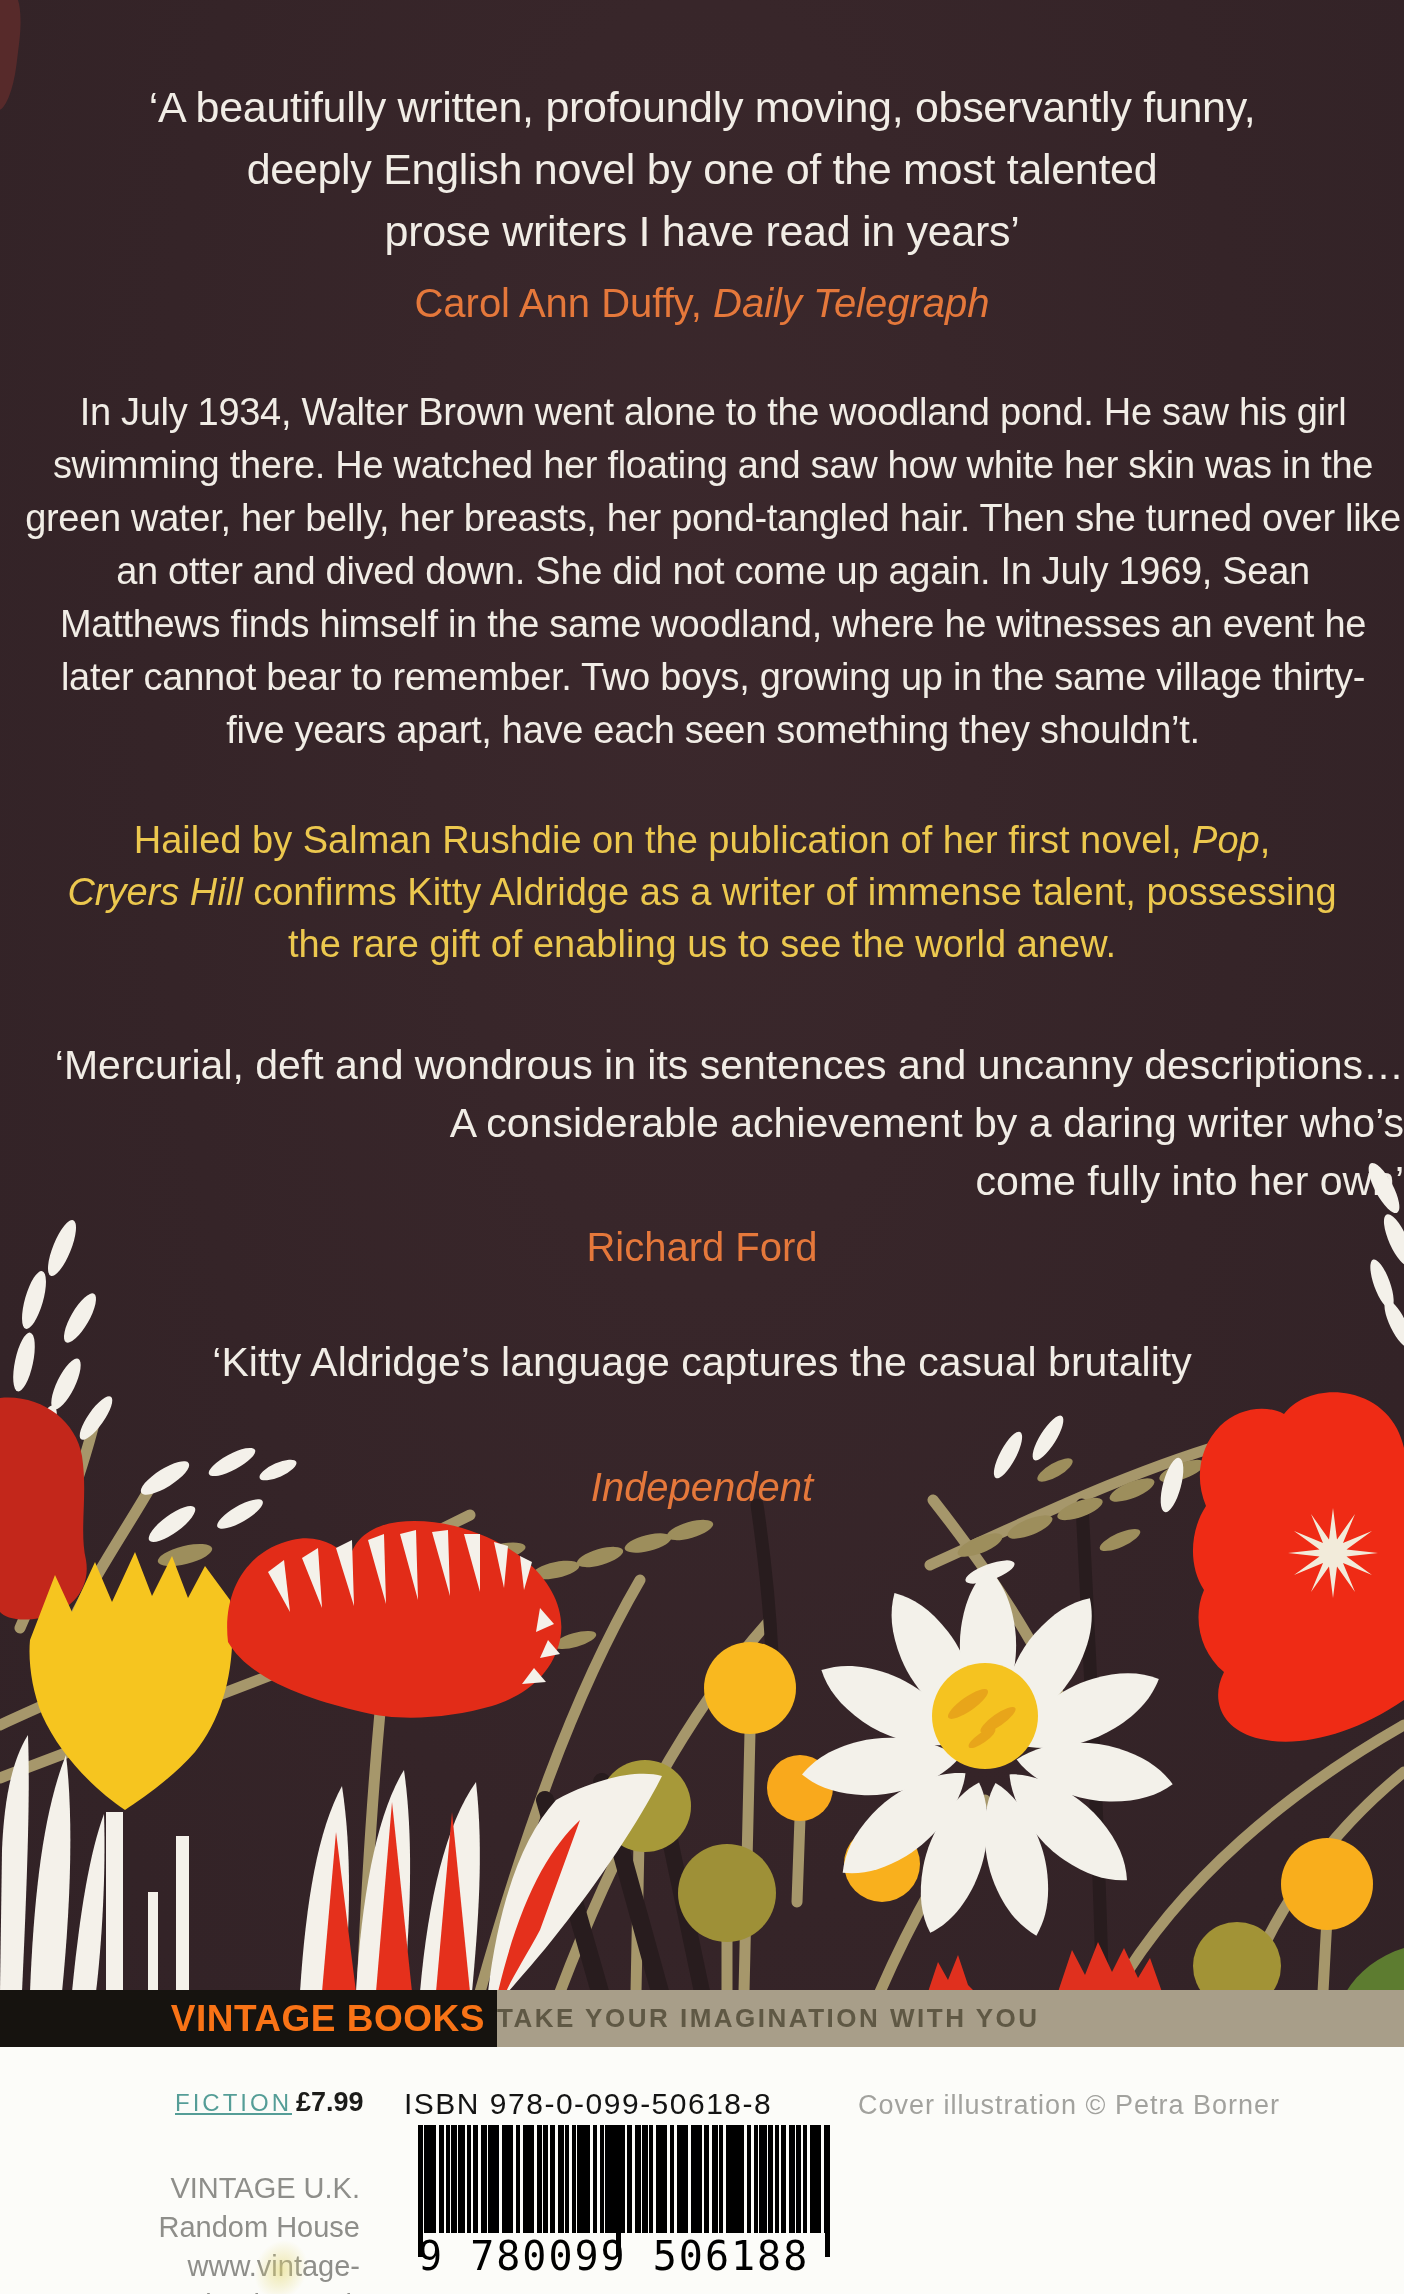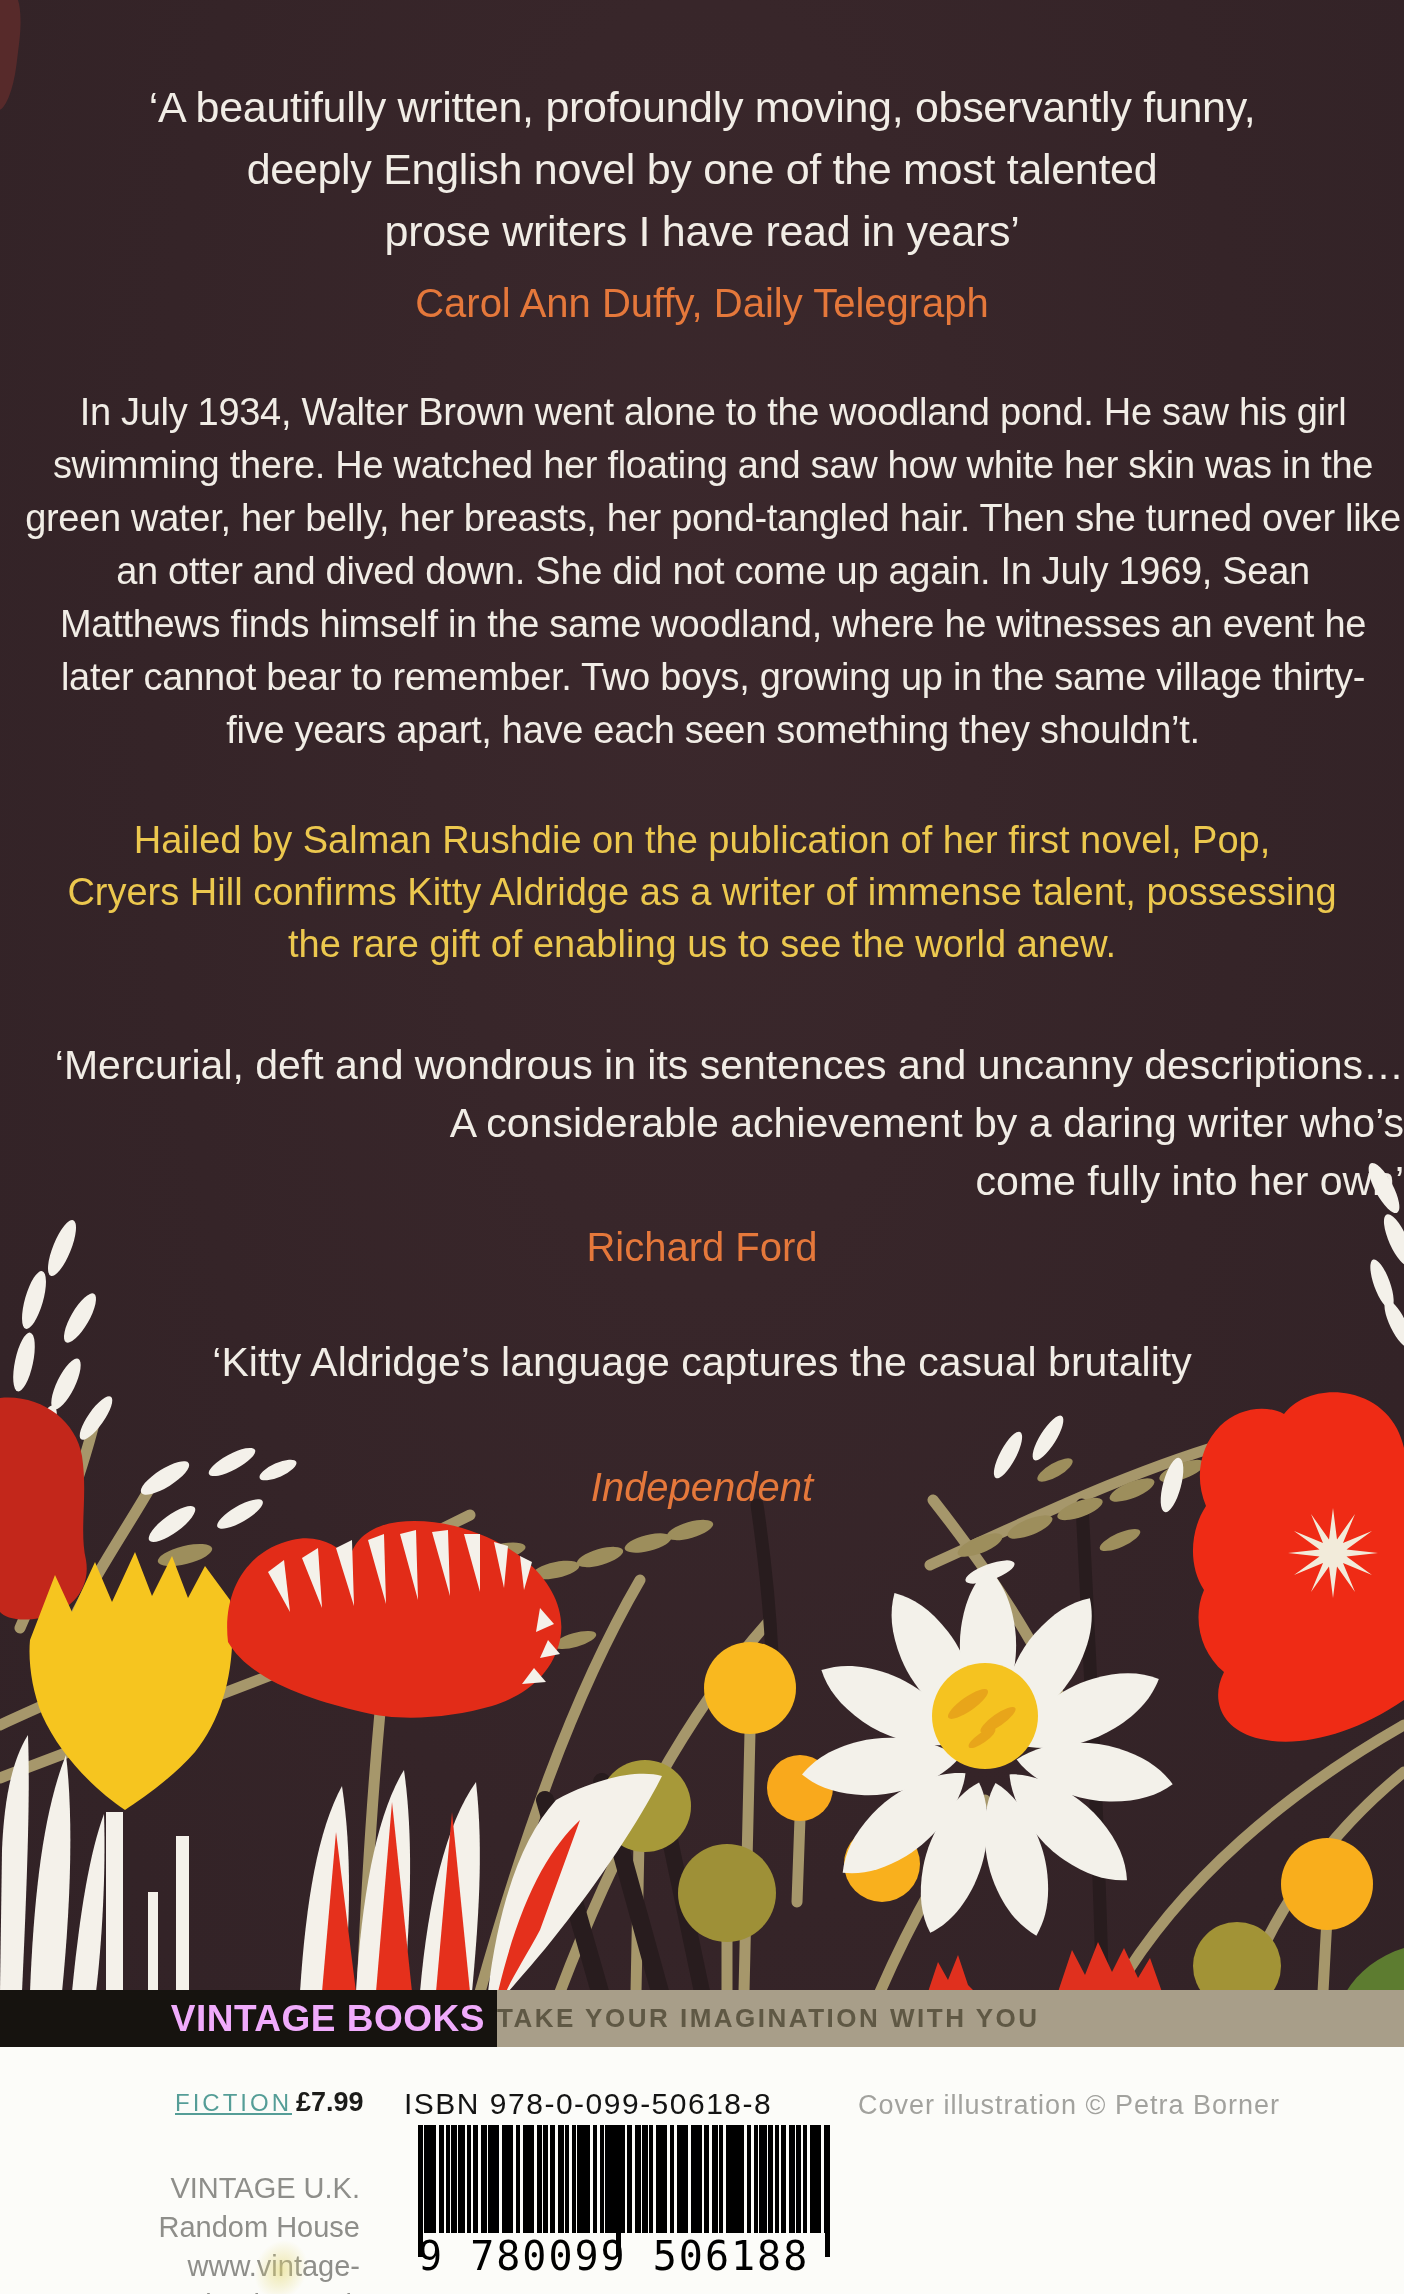--- a/index.html
+++ b/index.html
@@ -14,27 +14,27 @@
   .orange{color:#e5783b;}
   .gold{color:#ecc84e;}
   #quote1{top:76px;font-size:43px;line-height:62px;letter-spacing:-0.3px;}
   #attr1{top:281px;font-size:40px;}
   #synopsis{top:386px;font-size:38px;line-height:53px;letter-spacing:-0.3px;padding-left:11px;}
   #praise-gold{top:814px;font-size:38px;line-height:52px;}
   #quote2{top:1036px;font-size:41px;line-height:58px;text-align:right;}
   #attr2{top:1225px;font-size:40px;}
   #quote3{top:1334px;font-size:41px;line-height:56px;}
   #attr3{top:1465px;font-size:40px;font-style:italic;}
-  .ital{text-align:center;}
+  .ital{font-style:italic;text-align:center;}
   #artwork{position:absolute;left:0;top:1080px;width:1404px;height:912px;}
   #corner-smudge{position:absolute;left:-14px;top:-8px;width:32px;height:118px;
     background:#5e2b2b;border-radius:40%;transform:rotate(7deg);opacity:.85;}
   
   #pubbar{position:absolute;left:0;top:1990px;width:1404px;height:57px;display:flex;}
-  #pubbar .blk{width:497px;background:#16130f;color:#f0abfc;display:flex;align-items:center;
+  #pubbar .blk{width:497px;background:#16130f;color:#f97316;display:flex;align-items:center;
     justify-content:flex-end;padding-right:12px;box-sizing:border-box;
     font-size:37px;letter-spacing:0.5px;font-weight:bold;}
   #pubbar .tan{flex:1;background:#a89e89;color:#5f5844;display:flex;align-items:center;
     font-size:26px;letter-spacing:2.5px;font-weight:bold;}
   
   #footer{position:absolute;left:0;top:2047px;width:1404px;height:247px;background:#fcfcf9;}
   #fiction{position:absolute;left:175px;top:42px;font-size:24px;letter-spacing:3px;
     color:#0f766e;opacity:.7;text-decoration:underline;}
   #price{position:absolute;left:296px;top:40px;font-size:27px;font-weight:bold;color:#1c1c1a;}
   #isbn{position:absolute;left:404px;top:40px;font-size:30px;letter-spacing:1.5px;color:#141414;}

